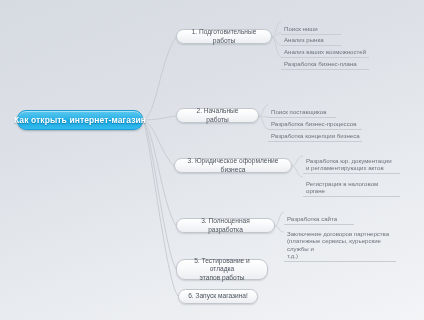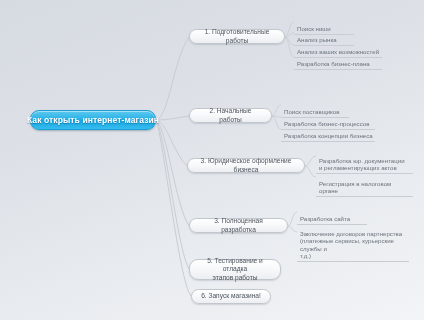--- a/index.html
+++ b/index.html
@@ -10,21 +10,20 @@
     width: 424px;
     height: 320px;
     overflow: hidden;
     font-family: "Liberation Sans", sans-serif;
     background: linear-gradient(160deg, #d6dbe1 0%, #dde1e7 35%, #e9ecf0 70%, #f2f4f6 100%);
   }
   #canvas {
     position: relative;
     width: 335px;
     height: 320px;
-    margin-left: 13px;
   }
   #edges {
     position: absolute;
     left: 0;
     top: 0;
     width: 424px;
     height: 320px;
   }
 
   

